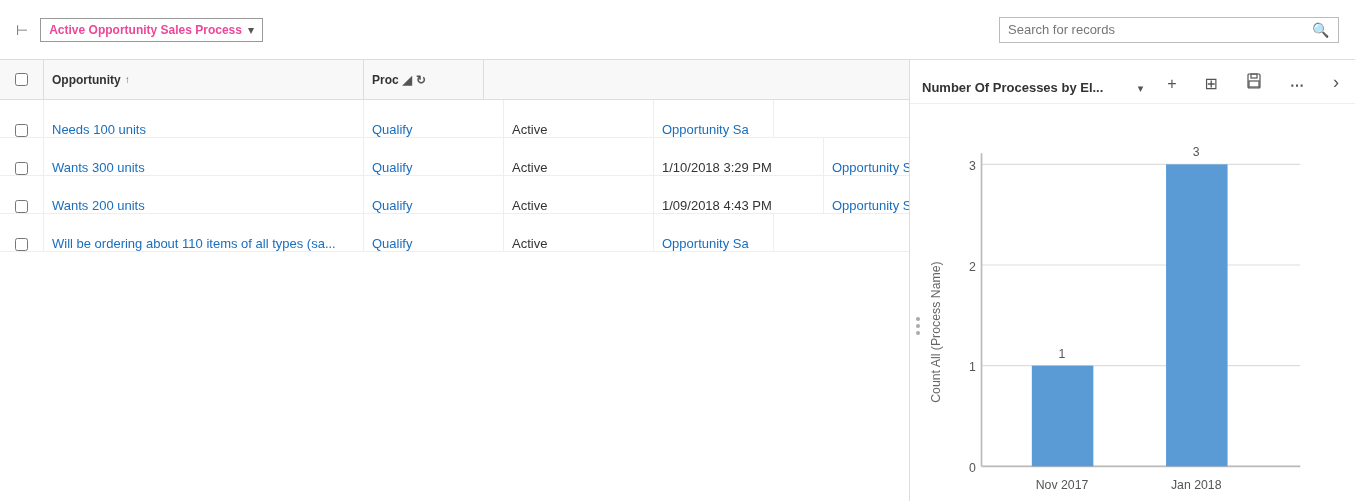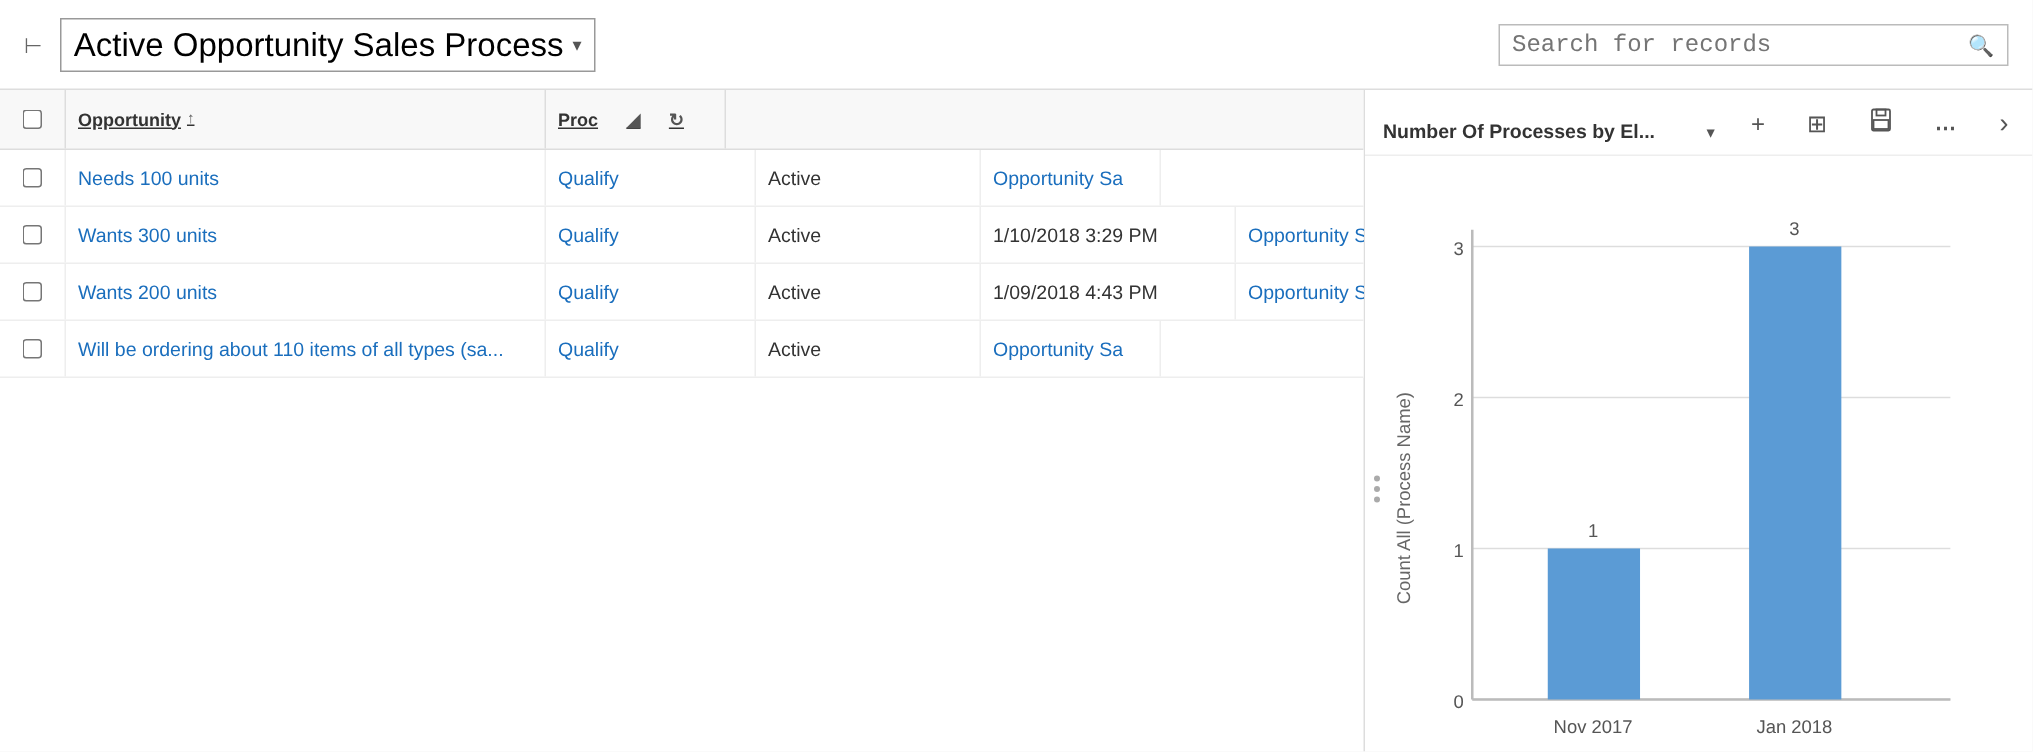--- a/index.html
+++ b/index.html
@@ -22,45 +22,44 @@
     }
     .header-title-wrapper {
       display: flex;
       align-items: center;
       border: 1px solid #999;
       padding: 4px 8px;
       background: #fff;
       flex-shrink: 0;
     }
     .header-title {
-      font-size: 22px;
-      color: #000000;
-      font-weight: 400;
+      font-size: 12px;
+      color: #ec4899;
+      font-weight: 700;
     }
     .header-dropdown-icon {
       margin-left: 6px;
       font-size: 12px;
       color: #555;
     }
     .search-wrapper {
       margin-left: auto;
       display: flex;
       align-items: center;
       border: 1px solid #bbb;
       background: #fff;
       padding: 4px 8px;
       width: 340px;
     }
     .search-input {
       border: none;
       outline: none;
       width: 100%;
-      font-size: 16px;
+      font-size: 13px;
       color: #4d7c0f;
-      font-family: Liberation Mono, monospace;
     }
     .search-icon {
       color: #555;
       font-size: 14px;
       cursor: pointer;
     }
 
     
     .main {
       display: flex;
@@ -81,21 +80,20 @@
     .table-header {
       display: flex;
       align-items: flex-end;
       background: #f8f8f8;
       border-bottom: 1px solid #ddd;
       height: 40px;
       font-weight: 600;
       font-size: 12px;
       color: #333;
       flex-shrink: 0;
-      text-decoration: underline;
     }
     .col-check {
       width: 44px;
       display: flex;
       align-items: center;
       justify-content: center;
       flex-shrink: 0;
       border-right: 1px solid #ddd;
       height: 100%;
     }
@@ -108,37 +106,37 @@
       height: 100%;
       padding: 0 8px;
       border-right: 1px solid #ddd;
       white-space: nowrap;
       overflow: hidden;
     }
     .th-opportunity { width: 320px; flex-shrink: 0; }
     .th-stage { width: 140px; flex-shrink: 0; }
     .th-status { width: 150px; flex-shrink: 0; }
     .th-created { width: 170px; flex-shrink: 0; }
-    .th-process { width: 120px; flex-shrink: 0; display: flex; align-items: center; gap: 19px; }
+    .th-process { width: 120px; flex-shrink: 0; display: flex; align-items: center; gap: 4px; }
 
     .sort-icon { font-size: 10px; color: #666; margin-left: 4px; }
 
     .table-body { flex: 1; overflow-y: auto; }
 
     .table-row {
       display: flex;
       align-items: center;
       border-bottom: 1px solid #eee;
       height: 38px;
       background: #fff;
     }
 
     .cell {
       display: flex;
-      align-items: center;
+      align-items: flex-end;
       height: 100%;
       padding: 0 8px;
       border-right: 1px solid #eee;
       white-space: nowrap;
       overflow: hidden;
       text-overflow: ellipsis;
     }
     .cell-check { width: 44px; justify-content: center; flex-shrink: 0; }
     .cell-opportunity { width: 320px; flex-shrink: 0; }
     .cell-stage { width: 140px; flex-shrink: 0; }

